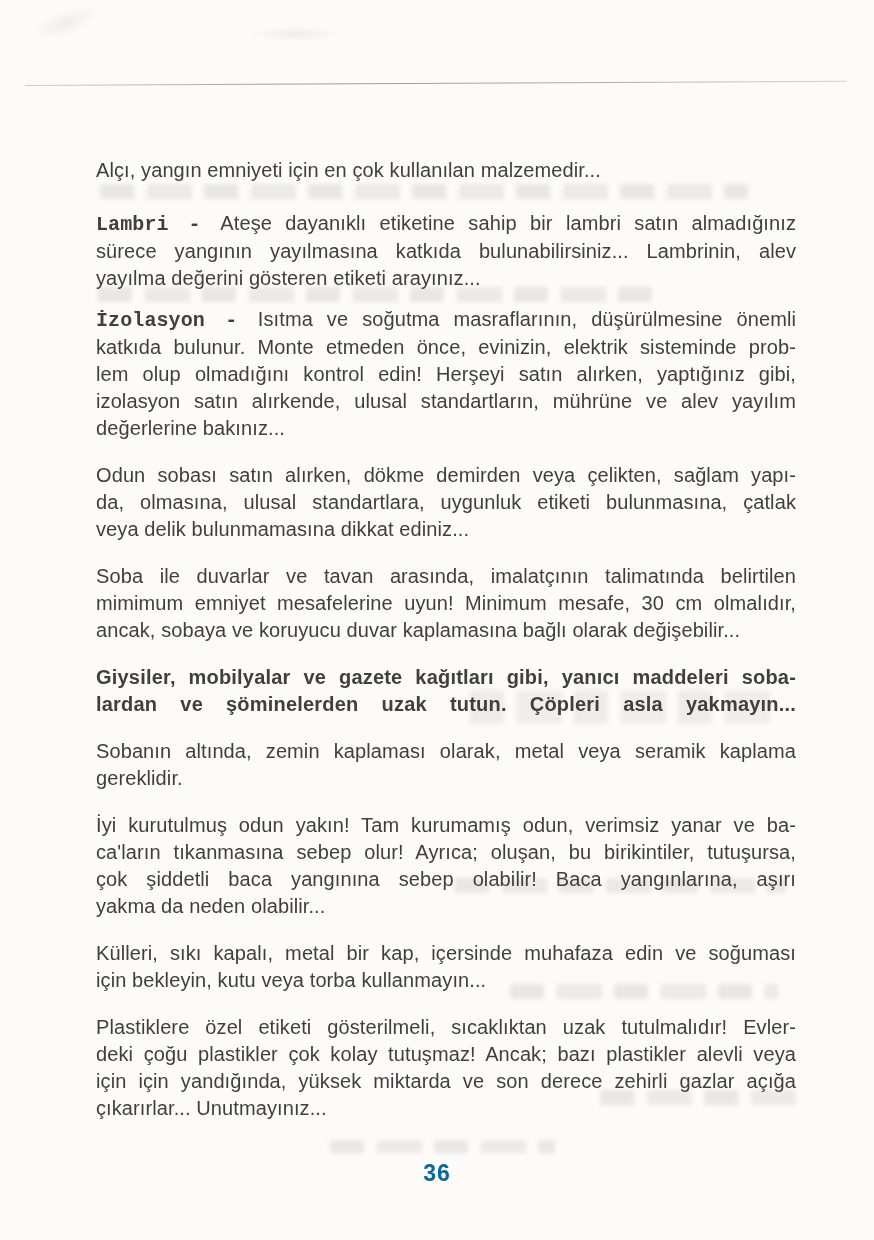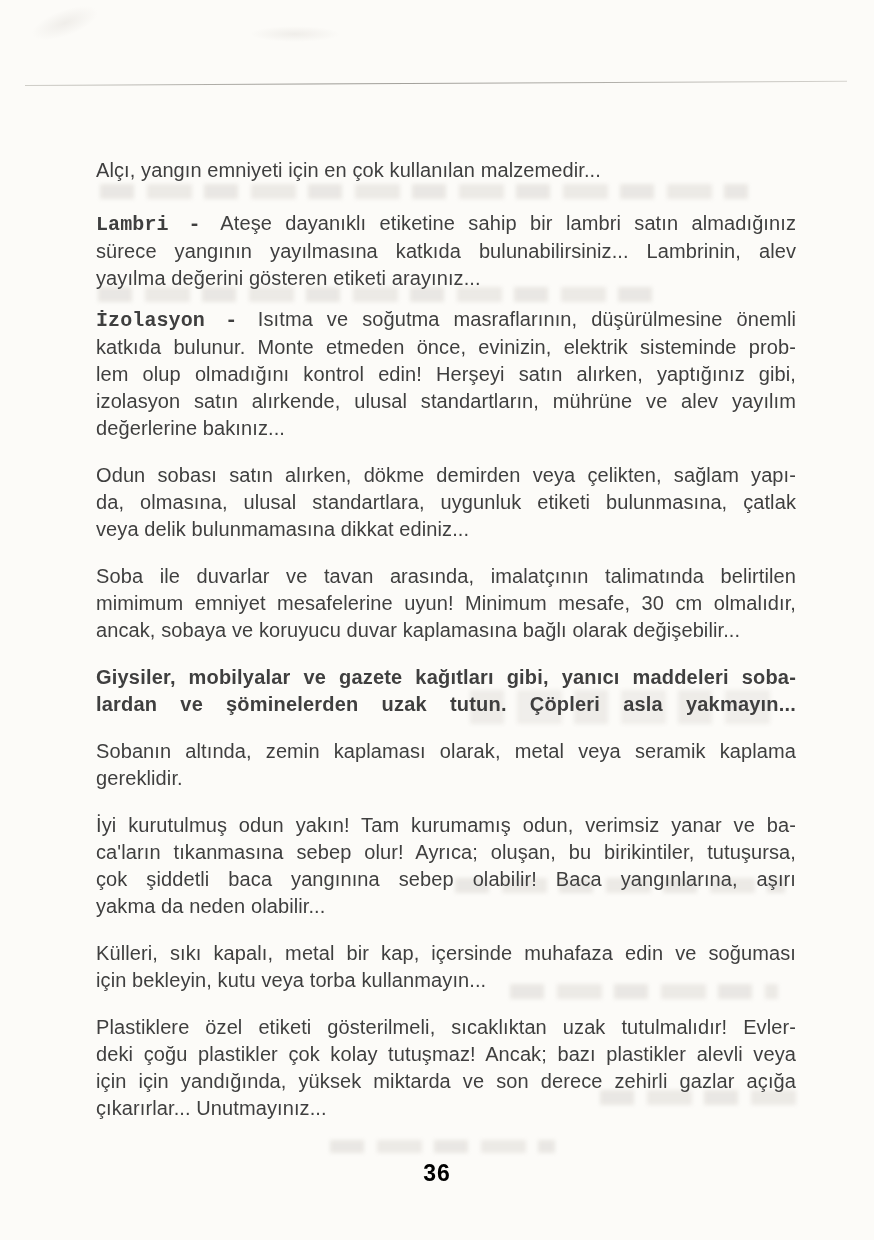--- a/index.html
+++ b/index.html
@@ -86,21 +86,21 @@
 
   .page-number {
     position: absolute;
     left: 0;
     top: 1160px;
     width: 874px;
     text-align: center;
     font-size: 23px;
     font-weight: bold;
     letter-spacing: 1px;
-    color: #000000;
+    color: #0369a1;
   }
 </style>
 </head>
 <body>
 
 <div class="page" style="--bg: #fcfbf8; --ink: #3f3f3f;">
   <div class="smudge s1"></div>
   <div class="smudge s2"></div>
 
   <div class="top-rule"></div>

